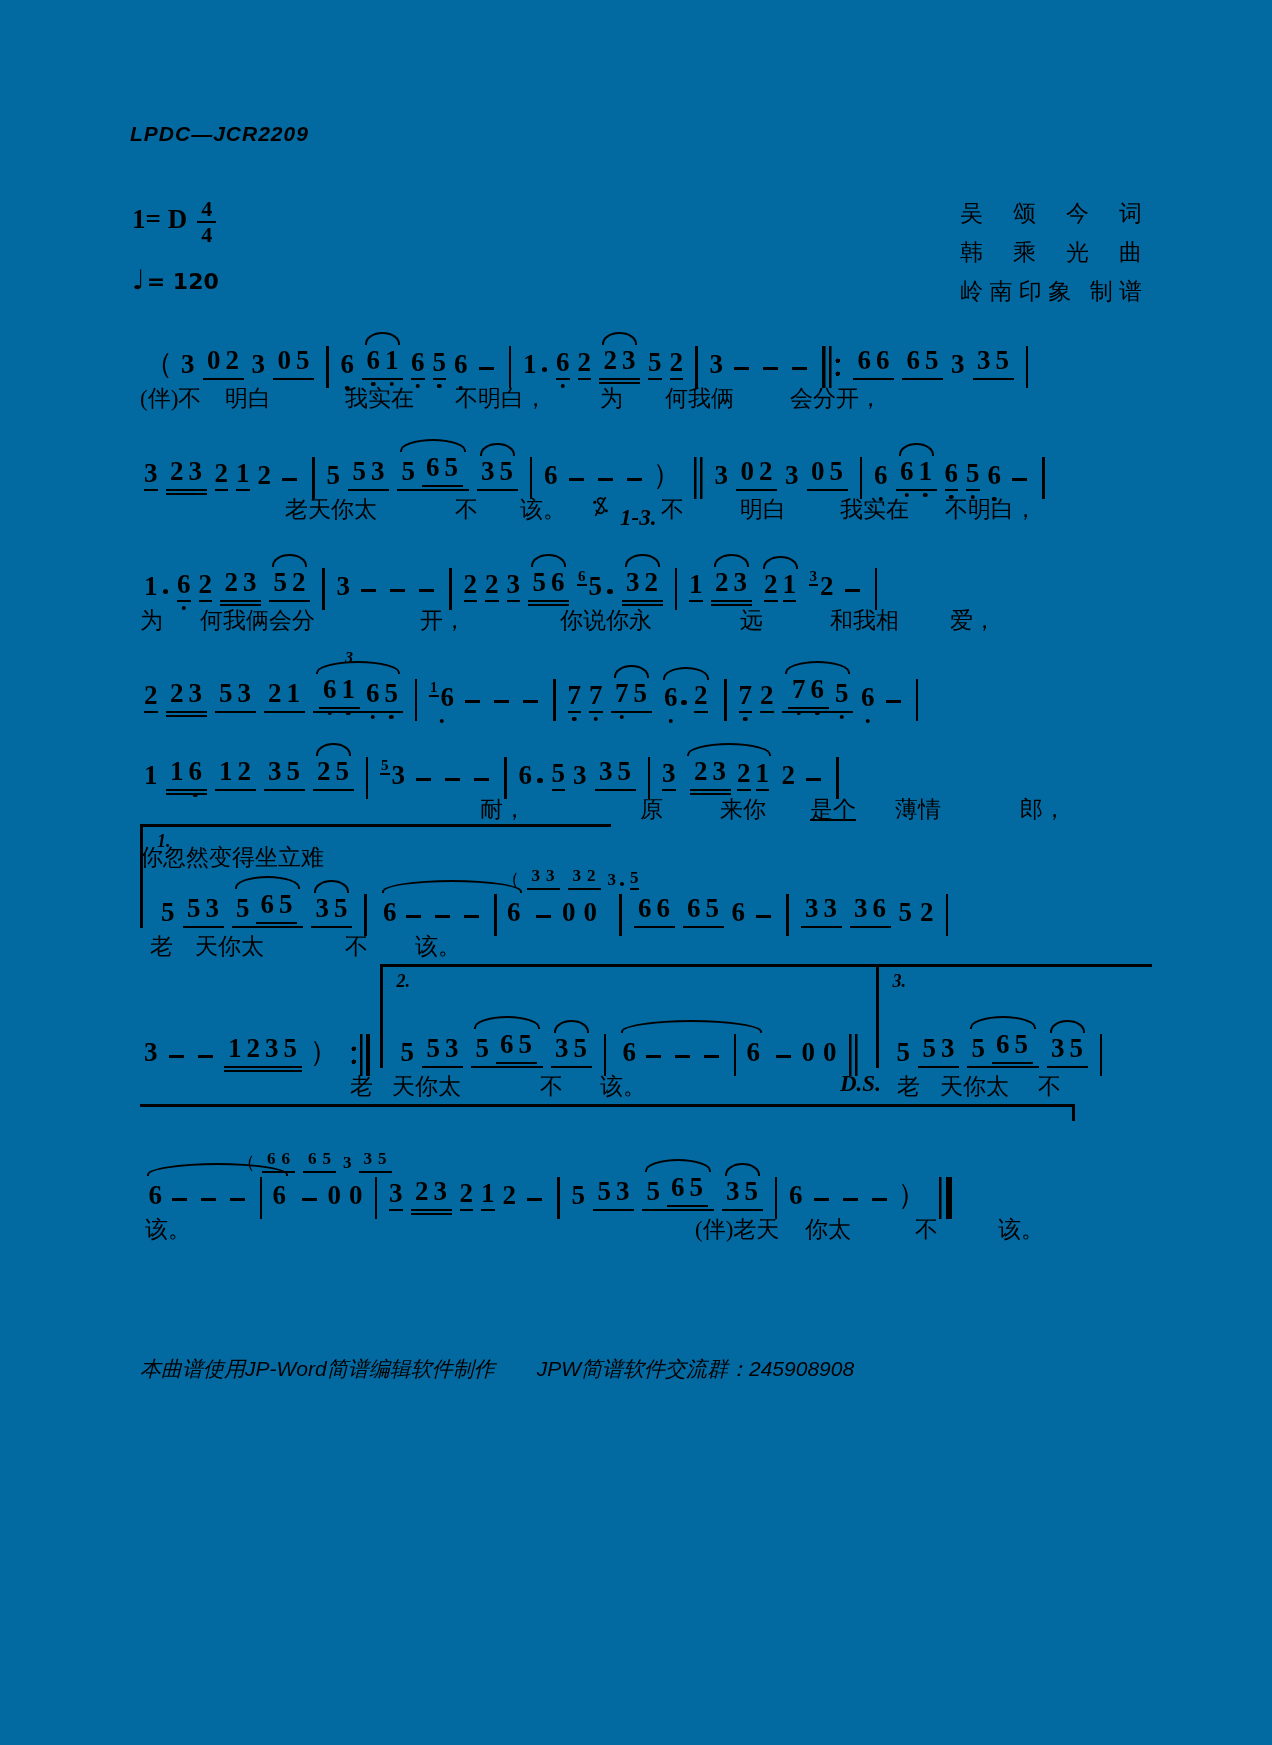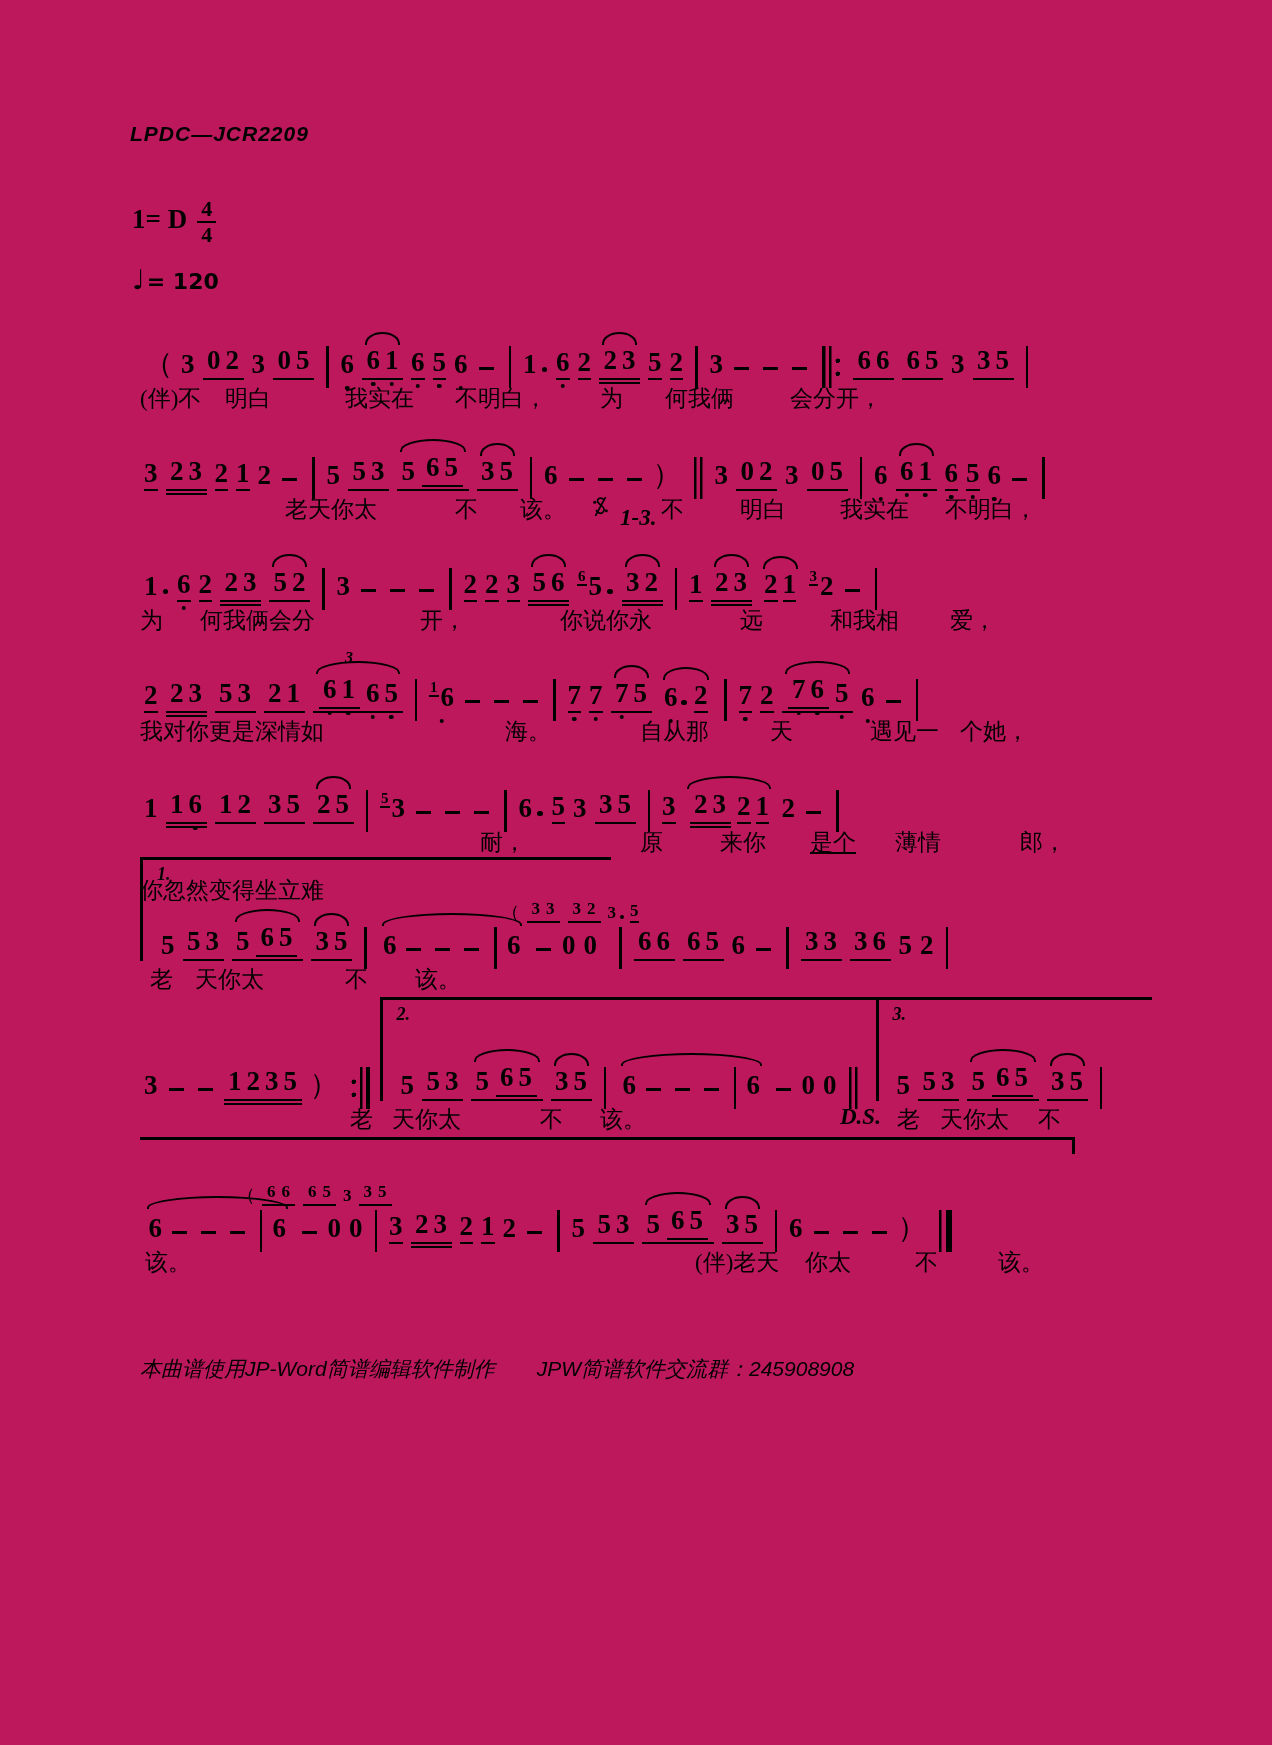--- a/index.html
+++ b/index.html
@@ -1,16 +1,16 @@
 <!DOCTYPE html>
 <html><head>
 <meta charset="utf-8">
 <style>
   html,body{margin:0;padding:0;background:#e8e8e8;}
-  .page{width:1272px;height:1745px;background:#be185d;position:relative;margin:0 auto;
+  .page{width:1272px;height:1745px;background:#0369a1;position:relative;margin:0 auto;
         padding-top:112px;box-sizing:border-box;color:#000;overflow:hidden;
         font-family:"Liberation Serif",serif;}
   
   .header{position:relative;height:190px;margin:0 130px;}
   .catalog{position:absolute;left:0;top:10px;font:italic 700 21px "Liberation Sans",sans-serif;letter-spacing:1px;}
   .title{position:absolute;left:0;right:0;top:22px;text-align:center;
          font:700 46px "Liberation Serif",serif;letter-spacing:46px;text-indent:46px;}
   .keysig{position:absolute;left:2px;top:86px;font:700 27px "Liberation Serif",serif;}
   .meter{display:inline-block;vertical-align:middle;margin-left:10px;text-align:center;
          font:700 22px "Liberation Serif",serif;line-height:1.0;}
@@ -83,20 +83,25 @@
   .footer{position:absolute;left:140px;top:1352px;font:italic 21px "Liberation Sans",sans-serif;line-height:33px;}
 </style>
 </head>
 <body>
 
 <div class="page">
   <div class="header">
     <div class="catalog">LPDC—JCR2209</div>
     <div class="keysig"><span>1= D</span><span class="meter"><span class="mn">4</span><span class="md">4</span></span></div>
     <div class="tempo"><span class="nq">♩</span><span>= 120</span></div>
+    <div class="credits">
+      <div>吴 颂 今 词</div>
+      <div>韩 乘 光 曲</div>
+      <div>岭南印象 制谱</div>
+    </div>
   </div>
 
   <div class="score" id="score">
       <div class="sys">
         <div class="nrow">
           <div class="seg">
             <div class="nt par">
               <span>（</span>
             </div>
             <div class="nt">
@@ -581,28 +586,20 @@
               </div>
             </div>
             <div class="nt">
               <span>6</span>
               <div class="ld"></div>
             </div>
             <div class="dash"></div>
             <div class="bar b-s"></div>
           </div>
         </div>
-        <div class="lrow">
-          <div class="lr" style="left: 0px;"><span>我对你更是深情如</span></div>
-          <div class="lr" style="left: 365px;"><span>海。</span></div>
-          <div class="lr" style="left: 500px;"><span>自从那</span></div>
-          <div class="lr" style="left: 630px;"><span>天</span></div>
-          <div class="lr" style="left: 730px;"><span>遇见一</span></div>
-          <div class="lr" style="left: 820px;"><span>个她，</span></div>
-        </div>
       </div>
       <div class="sys">
         <div class="nrow">
           <div class="seg">
             <div class="nt">
               <span>1</span>
             </div>
             <div class="grp u2">
               <div class="nt">
                 <span>1</span>

